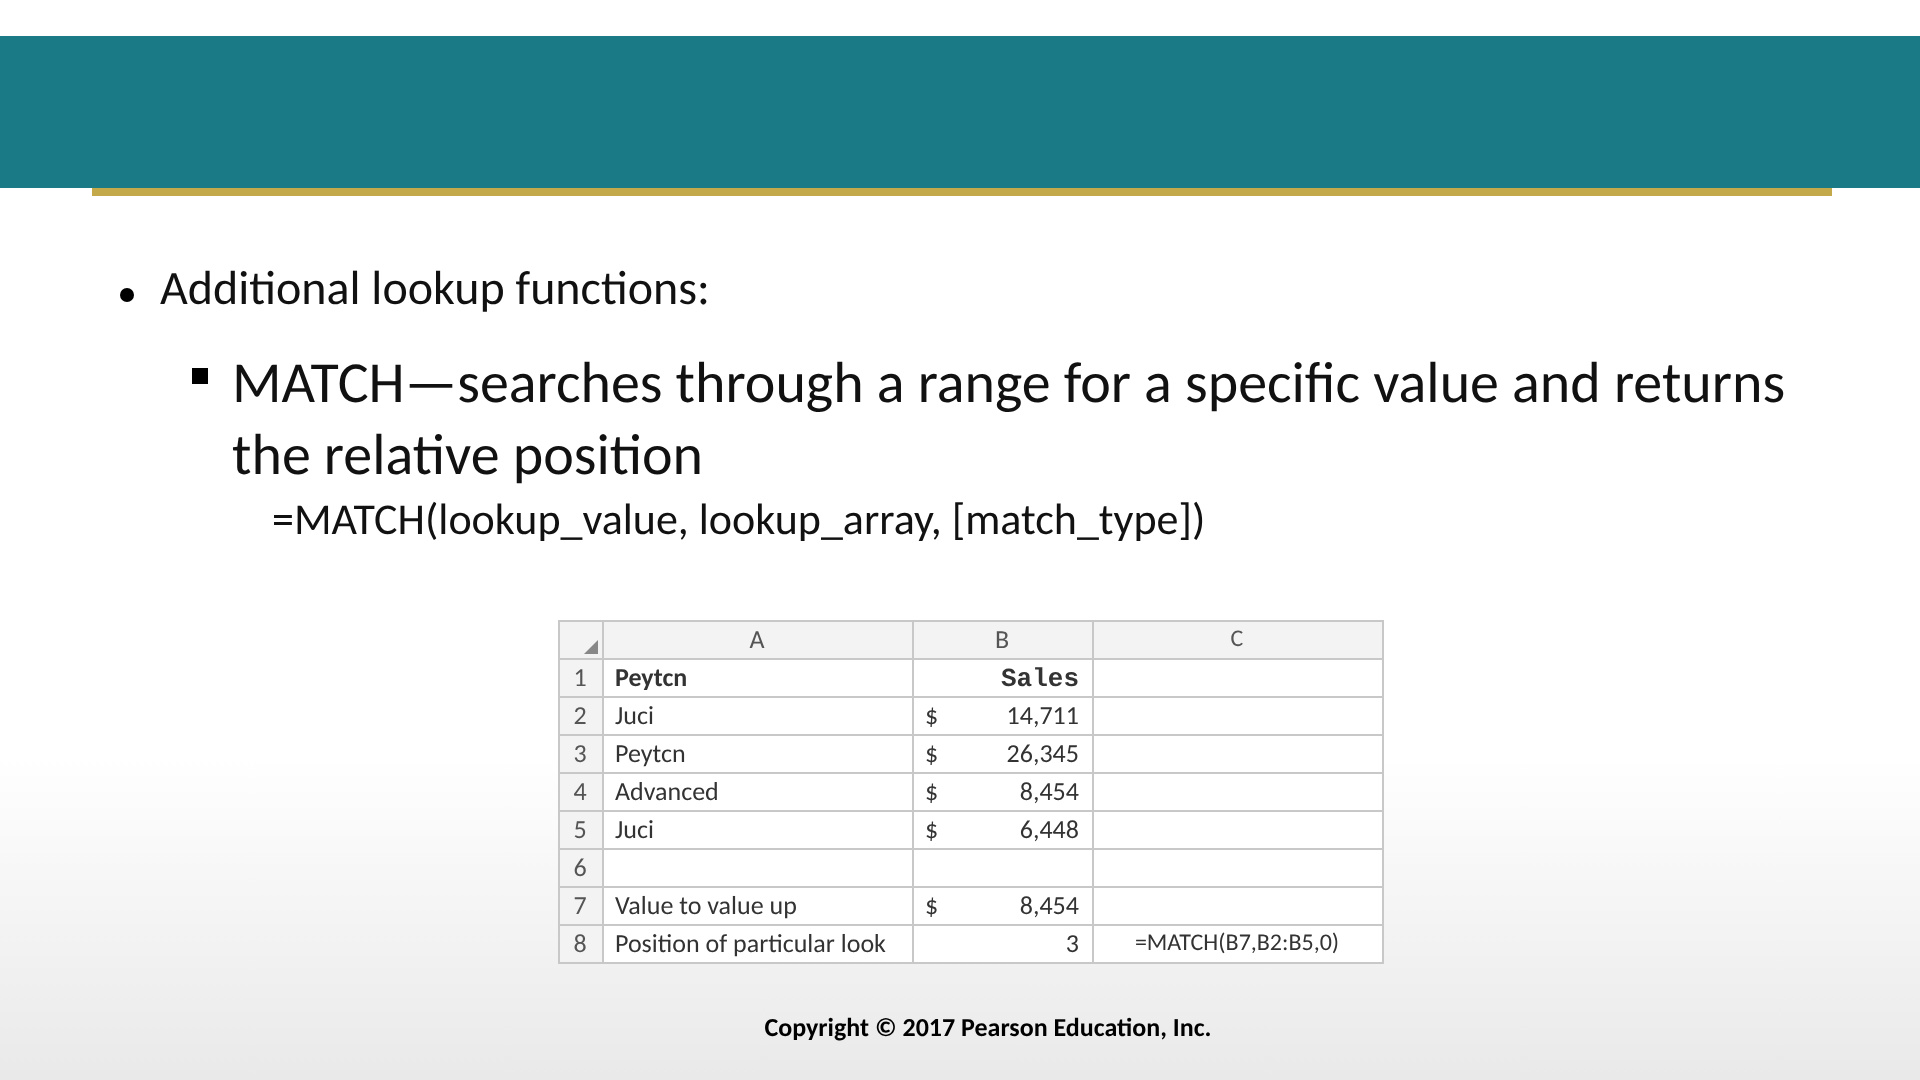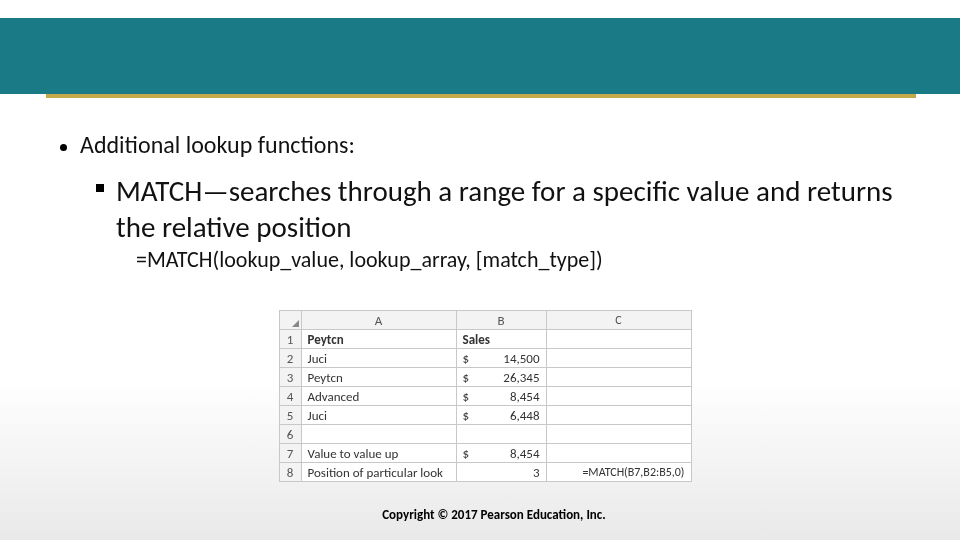--- a/index.html
+++ b/index.html
@@ -18,22 +18,22 @@
   .sheet { border-collapse: collapse; font-family: Calibri, Arial, sans-serif; font-size: 13px; color: #333; background: #fff; }
   .sheet th, .sheet td { border: 1px solid #c8c8c8; height: 19px; }
   .sheet th { background: #f3f3f3; font-weight: normal; color: #555; text-align: center; }
   .sheet th.corner { background: #f3f3f3; width: 22px; position: relative; }
   .sheet th.corner::after { content: ""; position: absolute; right: 2px; bottom: 2px; border-style: solid; border-width: 0 0 7px 7px; border-color: transparent transparent #888 transparent; }
   .sheet td.rownum { background: #f3f3f3; text-align: center; color: #555; width: 22px; }
   .colA { width: 155px; padding: 0 6px; text-align: left; }
   .colA.bold { font-weight: bold; }
   .colB { width: 90px; padding: 0 6px; text-align: right; }
   .colB .cur { float: left; }
-  .colB.bold { font-weight: bold; text-align: left; }
-  .colC { width: 145px; padding: 0 6px; text-align: right; font-size: 12px; }
+  .colB.bold { font-weight: bold; text-align: right; font-family: Liberation Mono, monospace; }
+  .colC { width: 145px; padding: 0 6px; text-align: center; font-size: 12px; }
   .footer { position: absolute; bottom: 18px; width: 100%; text-align: center; font-size: 13px; font-weight: bold; padding-left: 28px; }
 </style>
 </head>
 <body>
 
 <div class="slide">
   <div class="header-band"></div>
   <div class="underline"></div>
 
   <div class="content">
@@ -60,21 +60,21 @@
         </tr>
         <tr>
           <td class="rownum">1</td>
           <td class="colA bold">Peytcn</td>
           <td class="colB bold">Sales</td>
           <td class="colC"></td>
         </tr>
         <tr>
           <td class="rownum">2</td>
           <td class="colA">Juci</td>
-          <td class="colB"><span class="cur">$</span><span>14,500</span></td>
+          <td class="colB"><span class="cur">$</span><span>14,711</span></td>
           <td class="colC"></td>
         </tr>
         <tr>
           <td class="rownum">3</td>
           <td class="colA">Peytcn</td>
           <td class="colB"><span class="cur">$</span><span>26,345</span></td>
           <td class="colC"></td>
         </tr>
         <tr>
           <td class="rownum">4</td>

